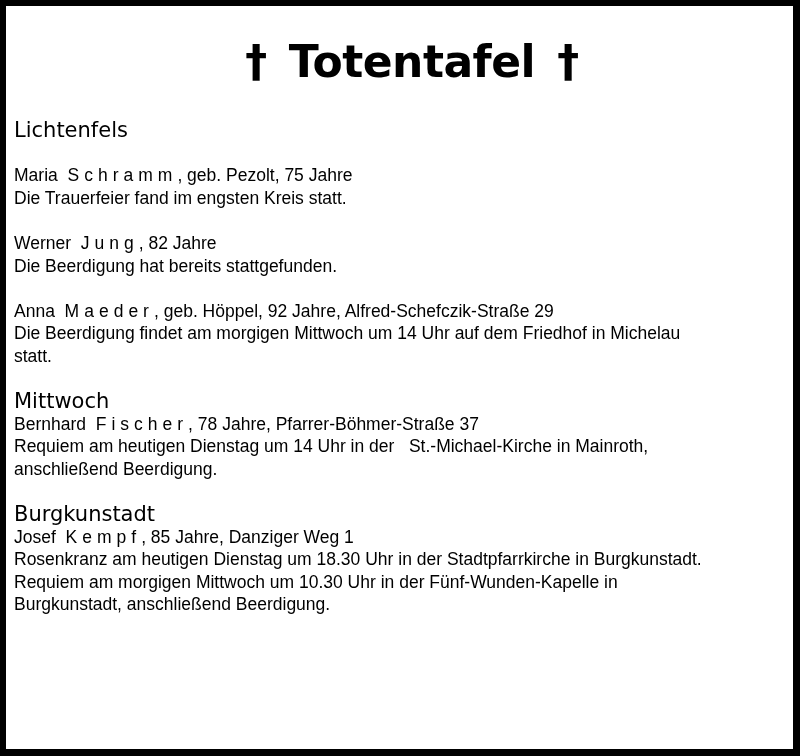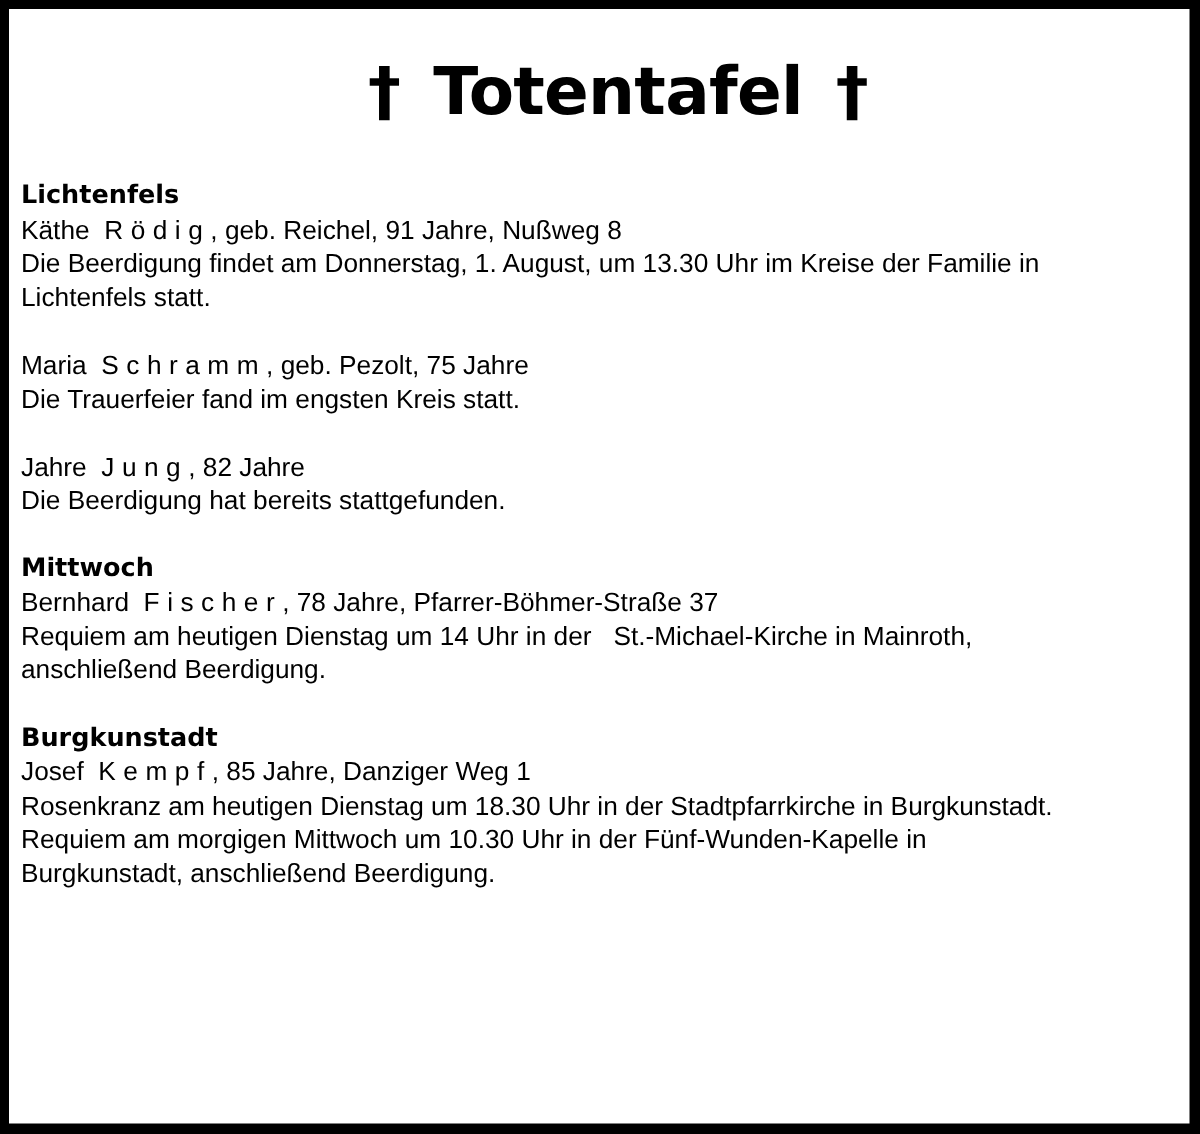--- a/index.html
+++ b/index.html
@@ -47,59 +47,59 @@
       left: 8px;
       top: 113px;
       width: 775px;
       font-family: "Liberation Sans", sans-serif;
       font-size: 17.5px;
       line-height: 22.6px;
       color: #000000;
     }
     .section { margin: 0 0 22.6px 0; }
     .section-heading {
-      font-weight: bold;
+      font-weight: normal;
       font-family: "DejaVu Sans", sans-serif;
-      font-size: 17px;
+      font-size: 21px;
       line-height: 22.6px;
     }
     .entry { margin: 0 0 22.6px 0; }
     .entry:last-child { margin-bottom: 0; }
     .line { white-space: pre-wrap; display: block; }
     .surname { letter-spacing: 5px; }
     .fname::after { content: "\00a0\00a0"; }
   </style>
 </head>
 <body>
 
 <div class="frame">
   <div class="title"><span class="cross">†</span><span class="gap"></span><span>Totentafel</span><span class="gap"></span><span class="cross">†</span></div>
 
   <div class="content">
 
     <div class="section">
       <div class="section-heading">Lichtenfels</div>
-      <div class="entry">
-        <span class="line"><span class="fname">Käthe</span><span class="surname">Rödig</span><span>, geb. Reichel, 91 Jahre, Nußweg 8</span></span>
-        <span class="line">Die Beerdigung findet am Donnerstag, 1. August, um 13.30 Uhr im Kreise der Familie in</span>
-        <span class="line">Lichtenfels statt.</span>
-      </div>
     </div>
 
     <div class="section">
       <div class="entry">
         <span class="line"><span class="fname">Maria</span><span class="surname">Schramm</span><span>, geb. Pezolt, 75 Jahre</span></span>
         <span class="line">Die Trauerfeier fand im engsten Kreis statt.</span>
       </div>
     </div>
 
     <div class="section">
       <div class="entry">
-        <span class="line"><span class="fname">Jahre</span><span class="surname">Jung</span><span>, 82 Jahre</span></span>
+        <span class="line"><span class="fname">Werner</span><span class="surname">Jung</span><span>, 82 Jahre</span></span>
         <span class="line">Die Beerdigung hat bereits stattgefunden.</span>
+      </div>
+      <div class="entry">
+        <span class="line"><span class="fname">Anna</span><span class="surname">Maeder</span><span>, geb. Höppel, 92 Jahre, Alfred-Schefczik-Straße 29</span></span>
+        <span class="line">Die Beerdigung findet am morgigen Mittwoch um 14 Uhr auf dem Friedhof in Michelau</span>
+        <span class="line">statt.</span>
       </div>
     </div>
 
     <div class="section">
       <div class="section-heading">Mittwoch</div>
       <div class="entry">
         <span class="line"><span class="fname">Bernhard</span><span class="surname">Fischer</span><span>, 78 Jahre, Pfarrer-Böhmer-Straße 37</span></span>
         <span class="line">Requiem am heutigen Dienstag um 14 Uhr in der   St.-Michael-Kirche in Mainroth,</span>
         <span class="line">anschließend Beerdigung.</span>
       </div>

